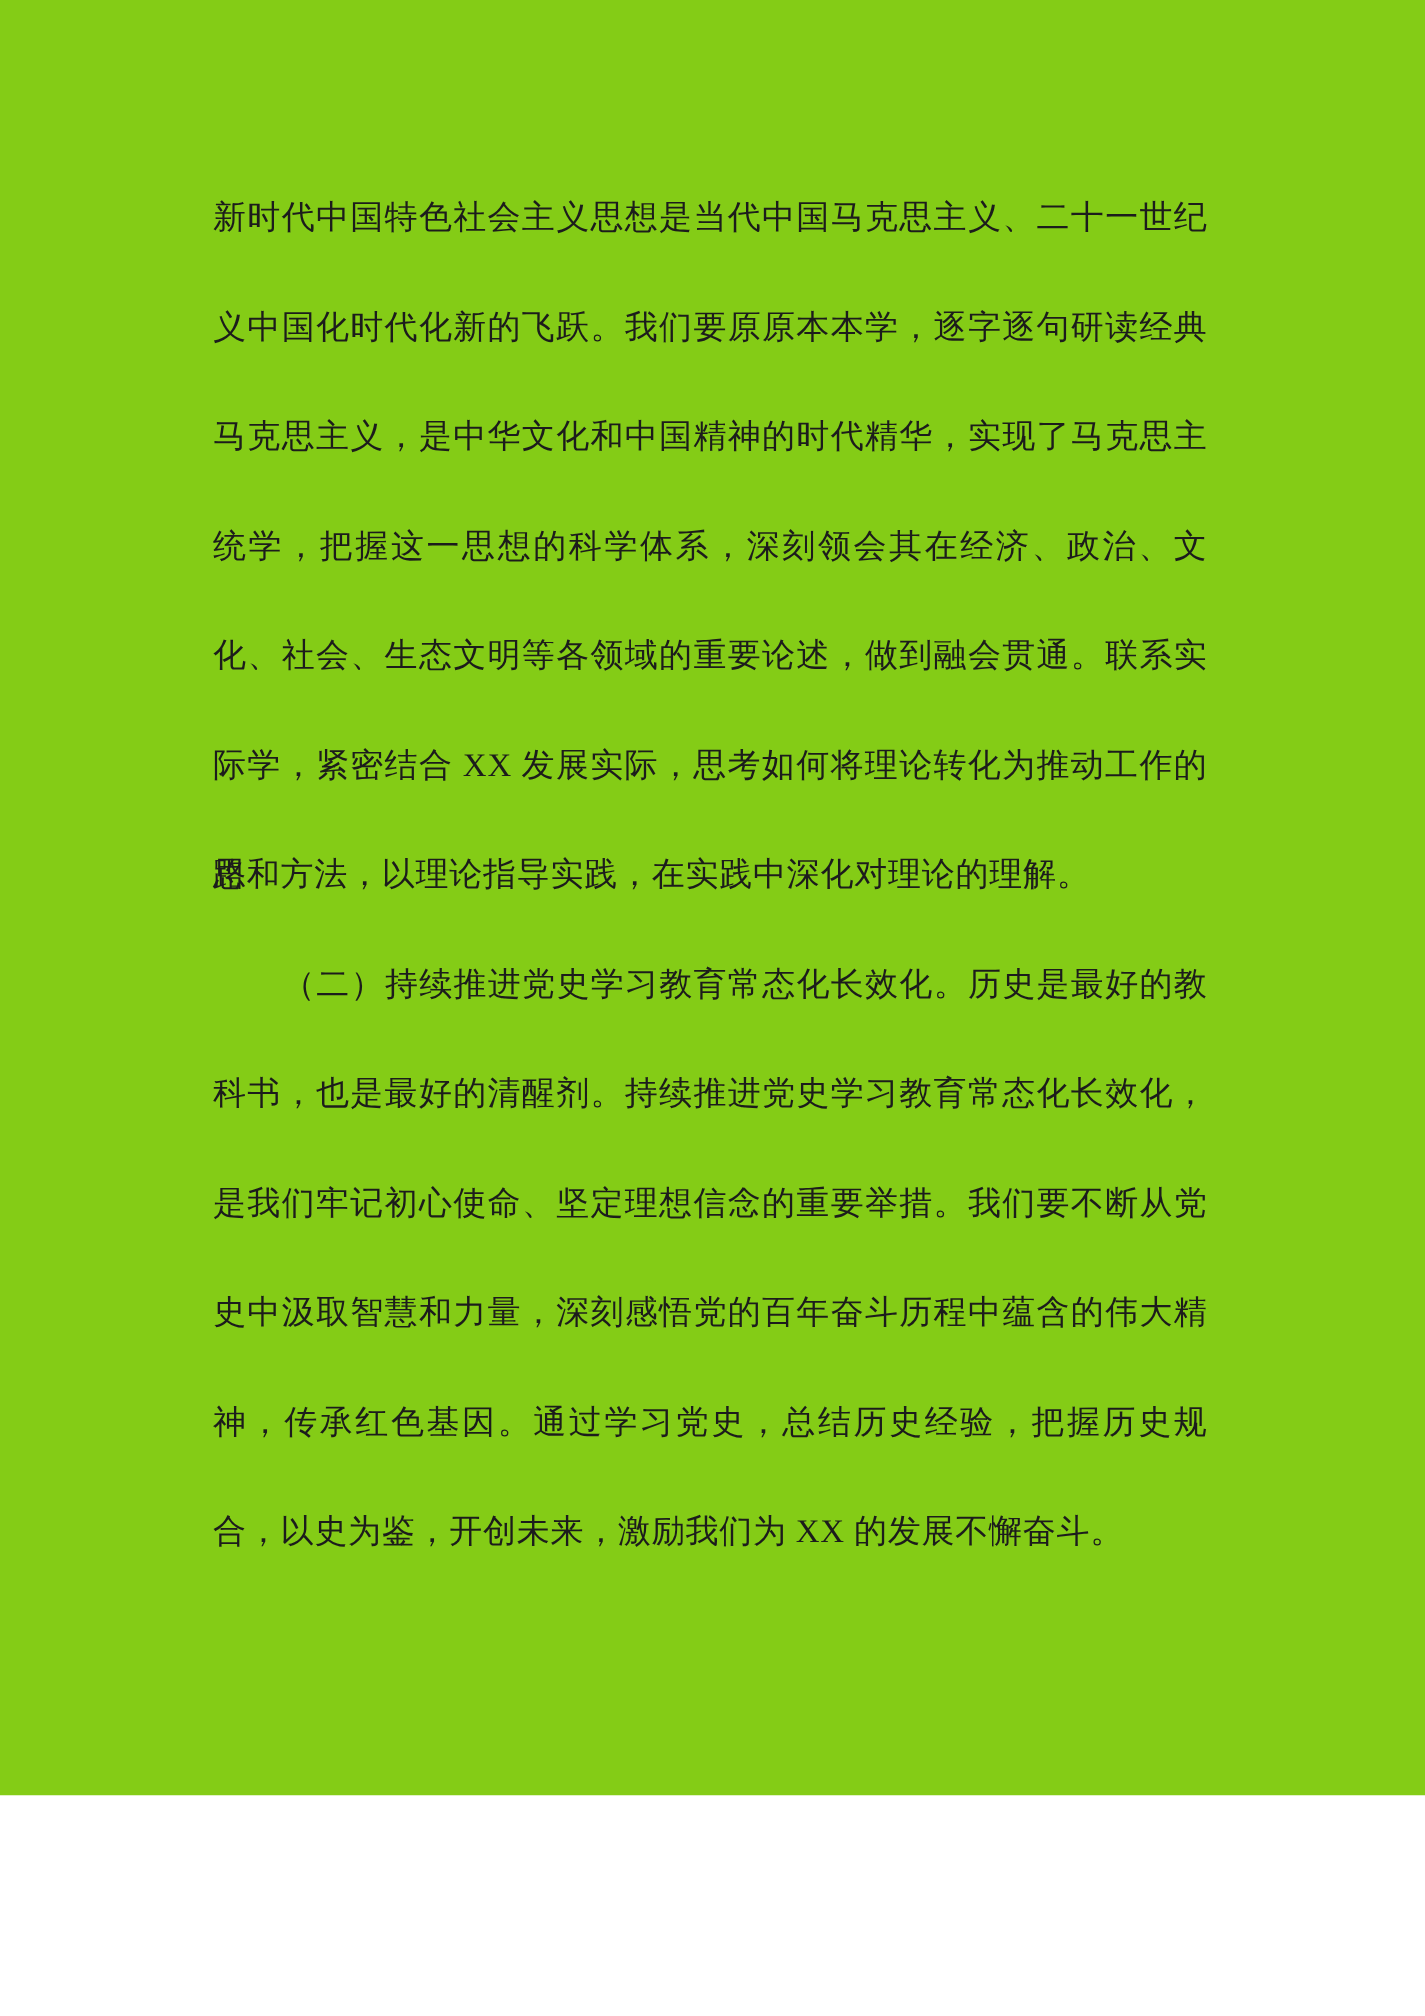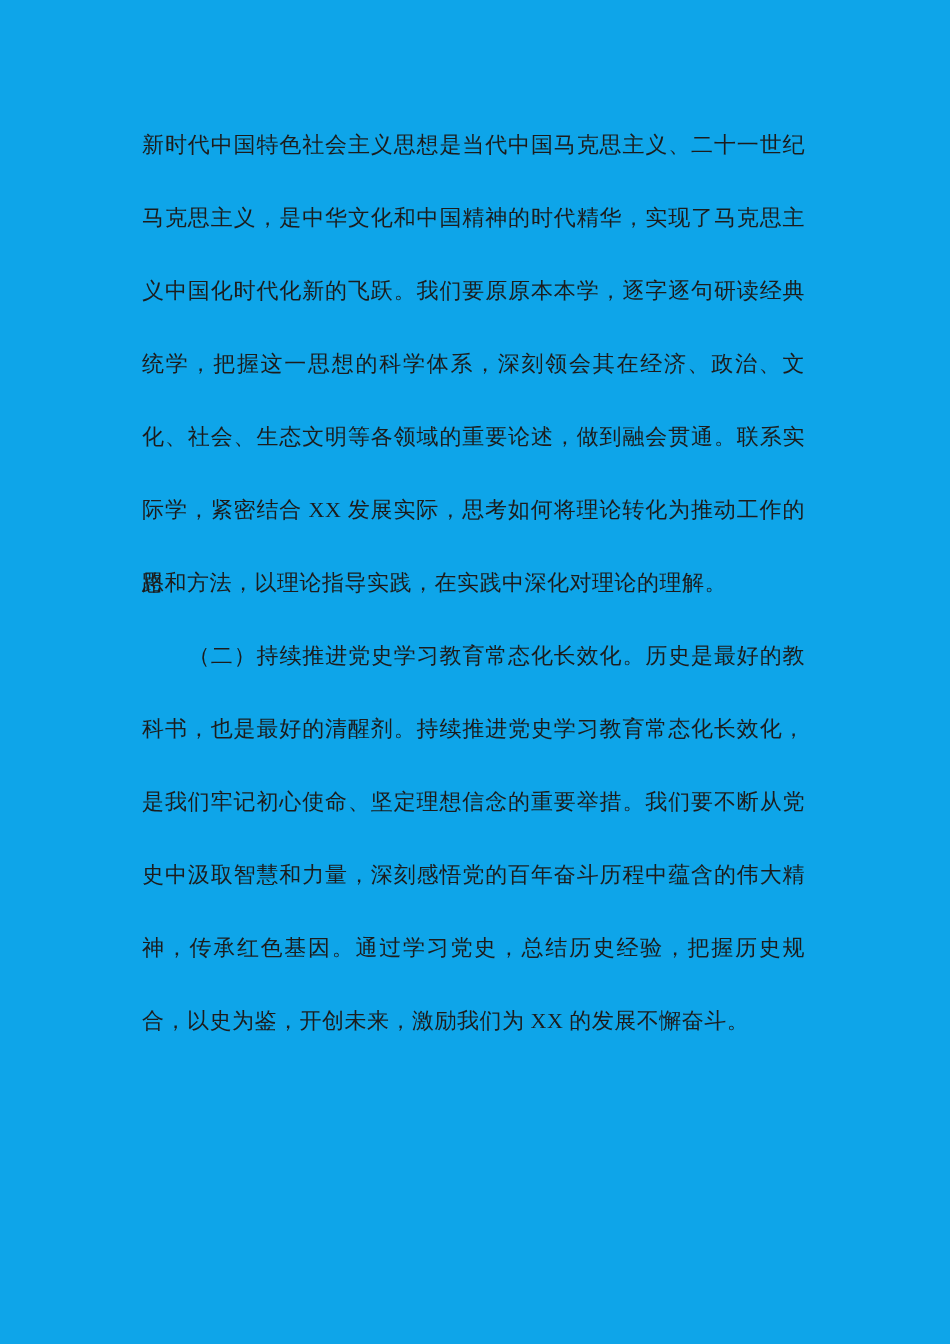--- a/index.html
+++ b/index.html
@@ -3,22 +3,22 @@
 <meta charset="utf-8">
 <style>
   html, body {
     margin: 0;
     padding: 0;
     background: #ffffff;
   }
   .page {
     position: relative;
     width: 950px;
-    height: 1344px;
-    background: #0ea5e9;
+    height: 1197px;
+    background: #84cc16;
     overflow: hidden;
   }
   .text-block {
     position: absolute;
     left: 142px;
     top: 108px;
     width: 663px;
     font-family: "Liberation Serif", "DejaVu Serif", serif;
     font-size: 22px;
     color: #1c1c1c;
@@ -41,22 +41,22 @@
   .line.indent {
     text-indent: 46px;
   }
 </style>
 </head>
 <body>
 
 <div class="page">
   <div class="text-block">
     <div class="line">新时代中国特色社会主义思想是当代中国马克思主义、二十一世纪</div>
+    <div class="line">义中国化时代化新的飞跃。我们要原原本本学，逐字逐句研读经典</div>
     <div class="line">马克思主义，是中华文化和中国精神的时代精华，实现了马克思主</div>
-    <div class="line">义中国化时代化新的飞跃。我们要原原本本学，逐字逐句研读经典</div>
     <div class="line">统学，把握这一思想的科学体系，深刻领会其在经济、政治、文</div>
     <div class="line">化、社会、生态文明等各领域的重要论述，做到融会贯通。联系实</div>
     <div class="line">际学，紧密结合 XX 发展实际，思考如何将理论转化为推动工作的思</div>
     <div class="line end">路和方法，以理论指导实践，在实践中深化对理论的理解。</div>
     <div class="line indent">（二）持续推进党史学习教育常态化长效化。历史是最好的教</div>
     <div class="line">科书，也是最好的清醒剂。持续推进党史学习教育常态化长效化，</div>
     <div class="line">是我们牢记初心使命、坚定理想信念的重要举措。我们要不断从党</div>
     <div class="line">史中汲取智慧和力量，深刻感悟党的百年奋斗历程中蕴含的伟大精</div>
     <div class="line">神，传承红色基因。通过学习党史，总结历史经验，把握历史规</div>
     <div class="line end">合，以史为鉴，开创未来，激励我们为 XX 的发展不懈奋斗。</div>

